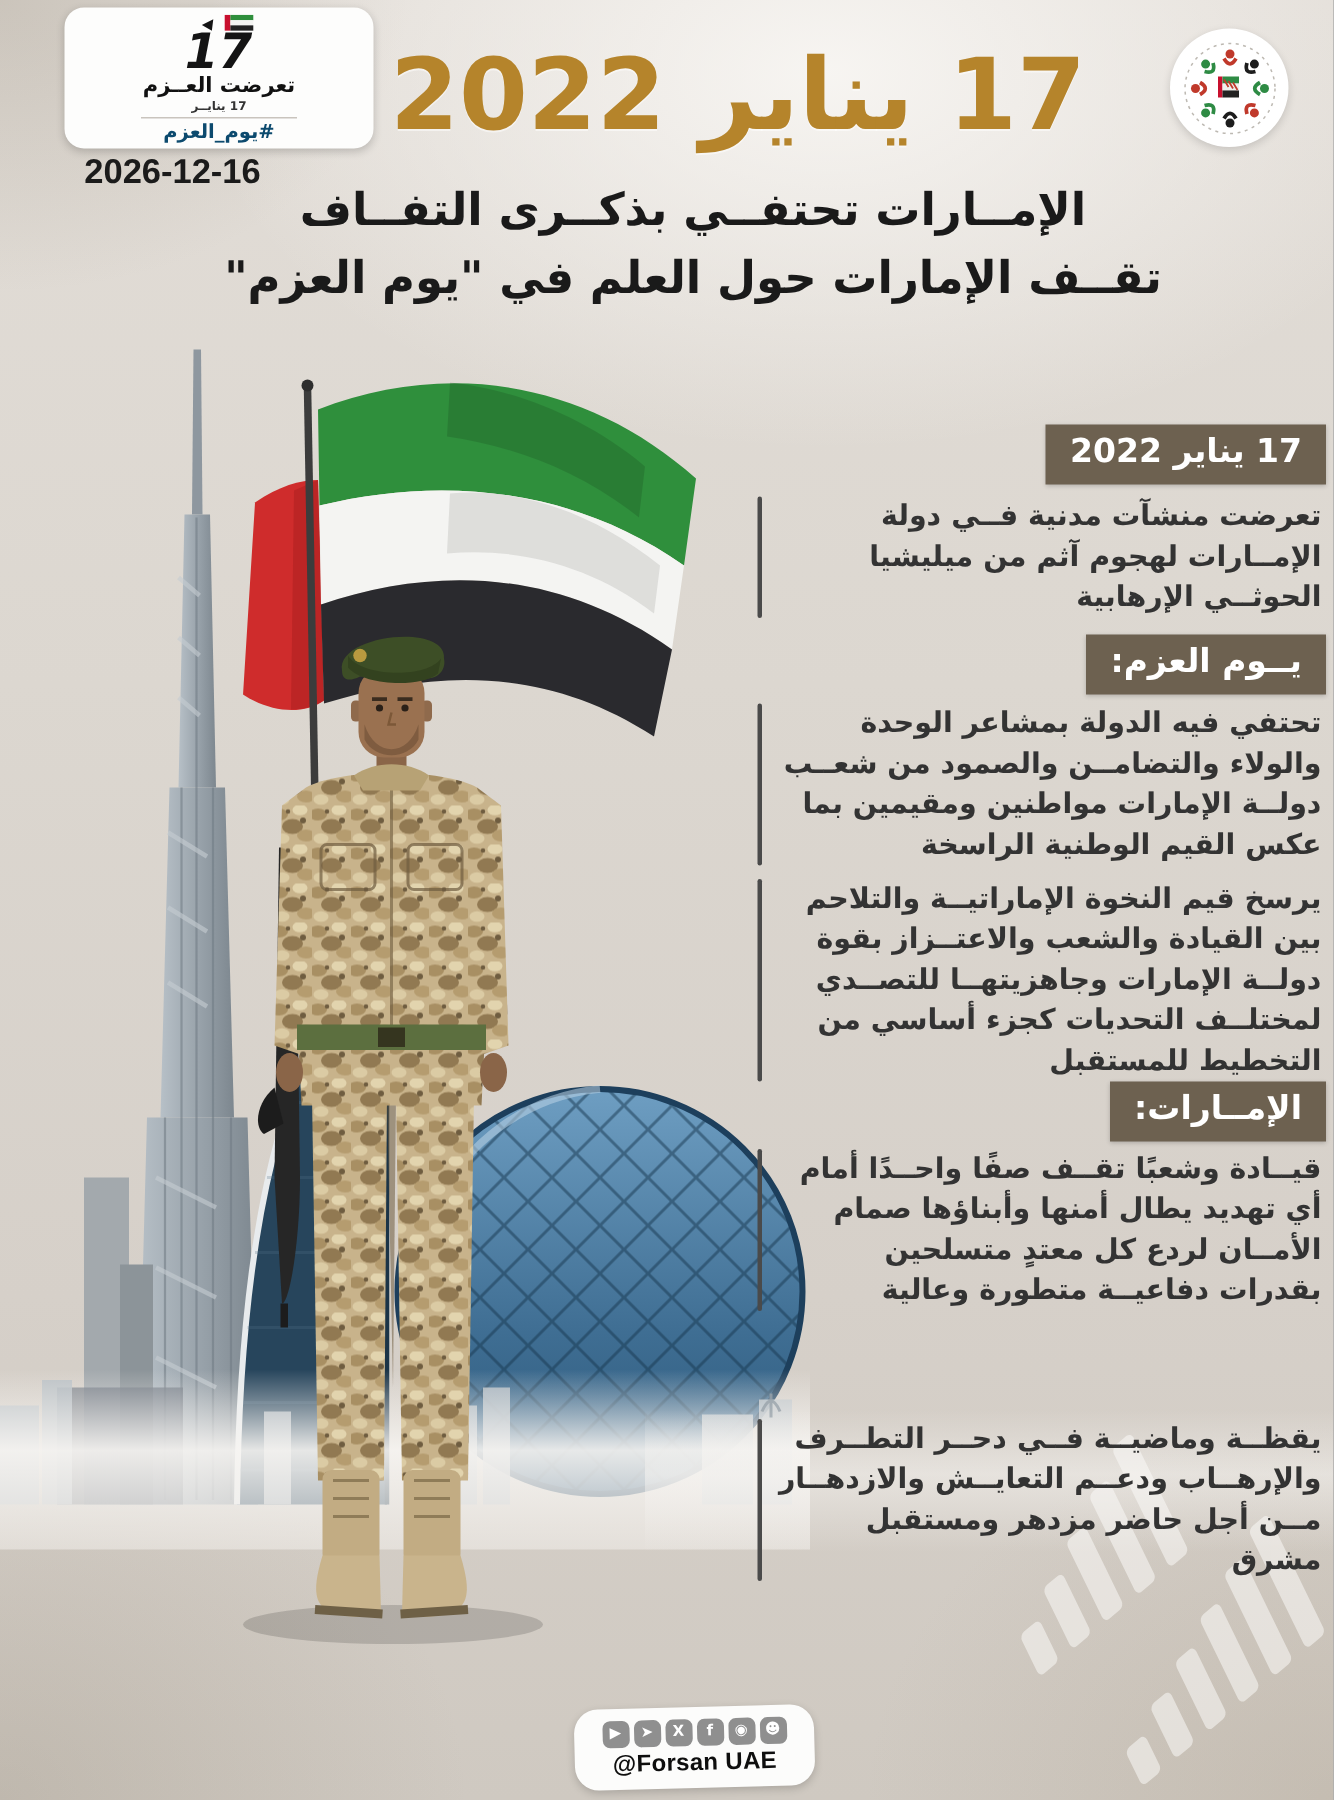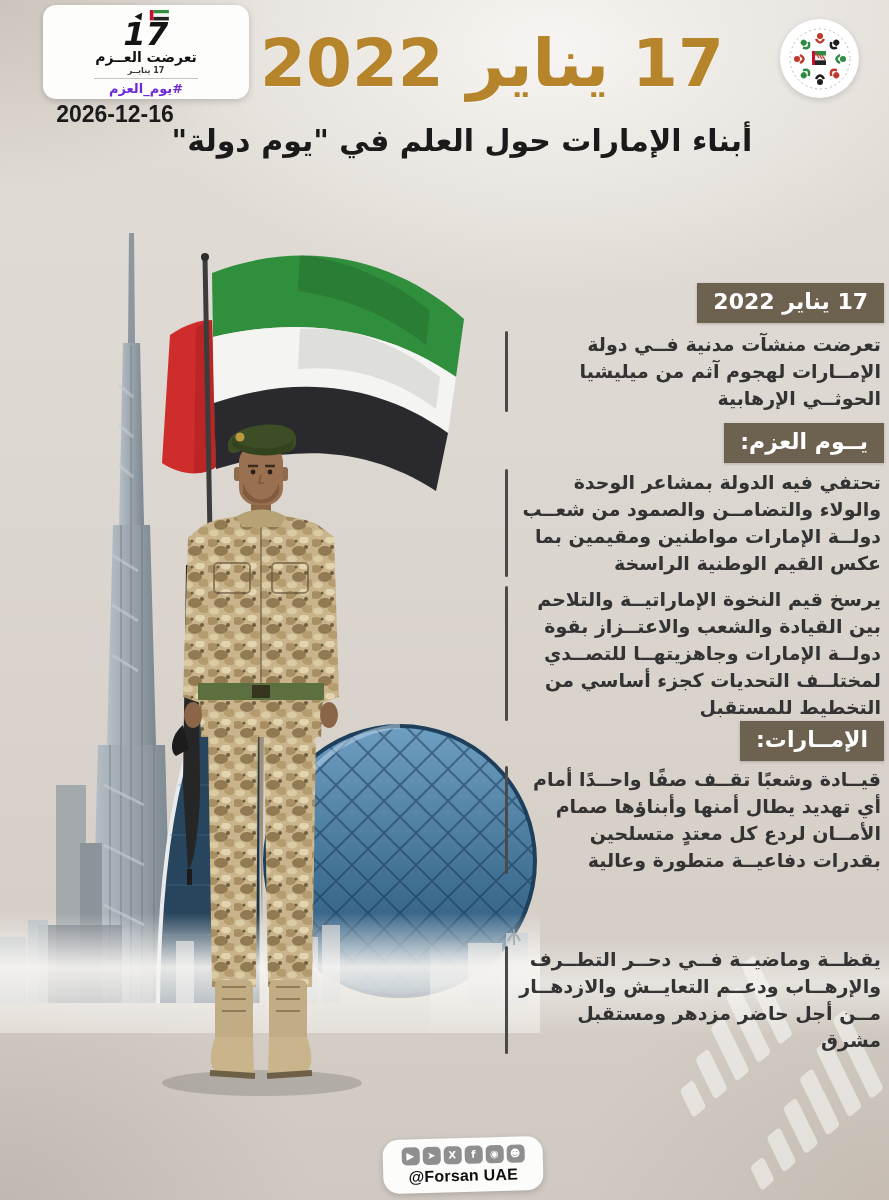--- a/index.html
+++ b/index.html
@@ -14,21 +14,21 @@
       linear-gradient(180deg,#e2ddd7 0%,#dcd7d0 38%,#d6d0c9 72%,#cfc9c1 100%);
   }
   
   .event-badge{position:absolute;left:27px;top:5px;width:206px;height:94px;background:#fdfdfc;
     border-radius:13px;box-shadow:0 2px 6px rgba(0,0,0,.18);display:flex;flex-direction:column;
     align-items:center;justify-content:center;gap:1px;margin-left:16px;}
   .event-badge .num-logo{height:40px;}
   .event-badge .eb-title{font-size:14px;font-weight:800;color:#111;direction:rtl;line-height:15px;}
   .event-badge .eb-sub{font-size:8px;font-weight:700;color:#333;direction:rtl;letter-spacing:1px;line-height:9px;}
   .event-badge .eb-divider{width:104px;height:1px;background:#c9c4bd;margin:2px 0;}
-  .event-badge .eb-hashtag{font-size:13px;font-weight:800;color:#6d28d9;direction:rtl;line-height:14px;}
+  .event-badge .eb-hashtag{font-size:13px;font-weight:800;color:#0c4a6e;direction:rtl;line-height:14px;}
   .date-stamp{position:absolute;left:30px;top:101px;width:170px;text-align:center;
     font-family:"Liberation Sans",sans-serif;font-size:23px;font-weight:700;color:#1b1b1b;}
   
   .org-logo{position:absolute;left:780px;top:19px;width:79px;height:79px;border-radius:50%;
     background:#fff;box-shadow:0 2px 6px rgba(0,0,0,.15);display:flex;align-items:center;justify-content:center;}
   
   .main-title{position:absolute;left:120px;right:25px;top:18px;text-align:center;direction:rtl;
     font-size:66px;font-weight:700;color:#b5842b;letter-spacing:0;line-height:92px;
     text-shadow:0 1px 0 rgba(255,255,255,.5);}
   .headline{position:absolute;left:60px;right:25px;top:118px;text-align:center;direction:rtl;
@@ -124,21 +124,22 @@
         <rect x="3" y="0" width="11" height="4.7" fill="#2e8b44"></rect>
         <rect x="3" y="4.7" width="11" height="4.6" fill="#efefec"></rect>
         <rect x="3" y="9.3" width="11" height="4.7" fill="#222"></rect>
         <path d="M4,2 L7,7 M7,3 L10,8 M10,4 L13,9" stroke="#c0392b" stroke-width="1.2"></path>
       </g>
     </svg>
   </div>
 
   <div class="main-title">17 يناير 2022</div>
   <div class="headline">
-    <div>أبناء الإمارات حول العلم في "يوم دولة"</div>
+    <div>الإمــارات تحتفــي بذكــرى التفــاف</div>
+    <div>تقــف الإمارات حول العلم في "يوم العزم"</div>
   </div>
 
   <svg class="illustration" viewBox="0 0 540 900">
     <defs>
       <pattern id="camo" width="26" height="26" patternUnits="userSpaceOnUse">
         <rect width="26" height="26" fill="#c8b38b"></rect>
         <ellipse cx="4" cy="6" rx="6" ry="4" fill="#a88f63"></ellipse>
         <ellipse cx="18" cy="3" rx="5" ry="3.5" fill="#e2d4ae"></ellipse>
         <ellipse cx="13" cy="14" rx="7" ry="5" fill="#917952"></ellipse>
         <ellipse cx="22" cy="20" rx="6" ry="4" fill="#b59c6f"></ellipse>

